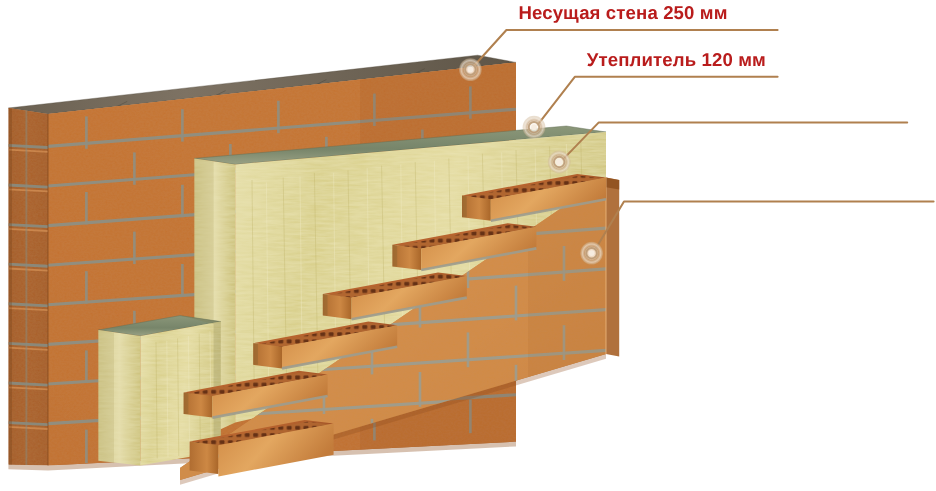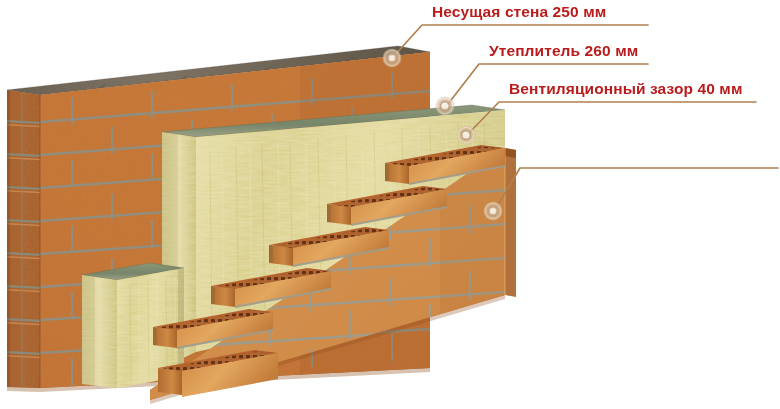--- a/index.html
+++ b/index.html
@@ -474,20 +474,17 @@
           <circle cx="493" cy="211" r="2.3800000000000003" fill="#f6ece0"></circle>
         </g>
       </g>
   </svg>
 
   <div class="labels">
     <div class="callout" style="left:432px; top:3px;">
       <span>Несущая стена 250 мм</span>
     </div>
     <div class="callout" style="left:489px; top:42px;">
-      <span>Утеплитель 260 мм</span>
-    </div>
-    <div class="callout" style="left:509px; top:80px;">
-      <span>Вентиляционный зазор 40 мм</span>
+      <span>Утеплитель 120 мм</span>
     </div>
   </div>
 
 </div>
 
 </body></html>

